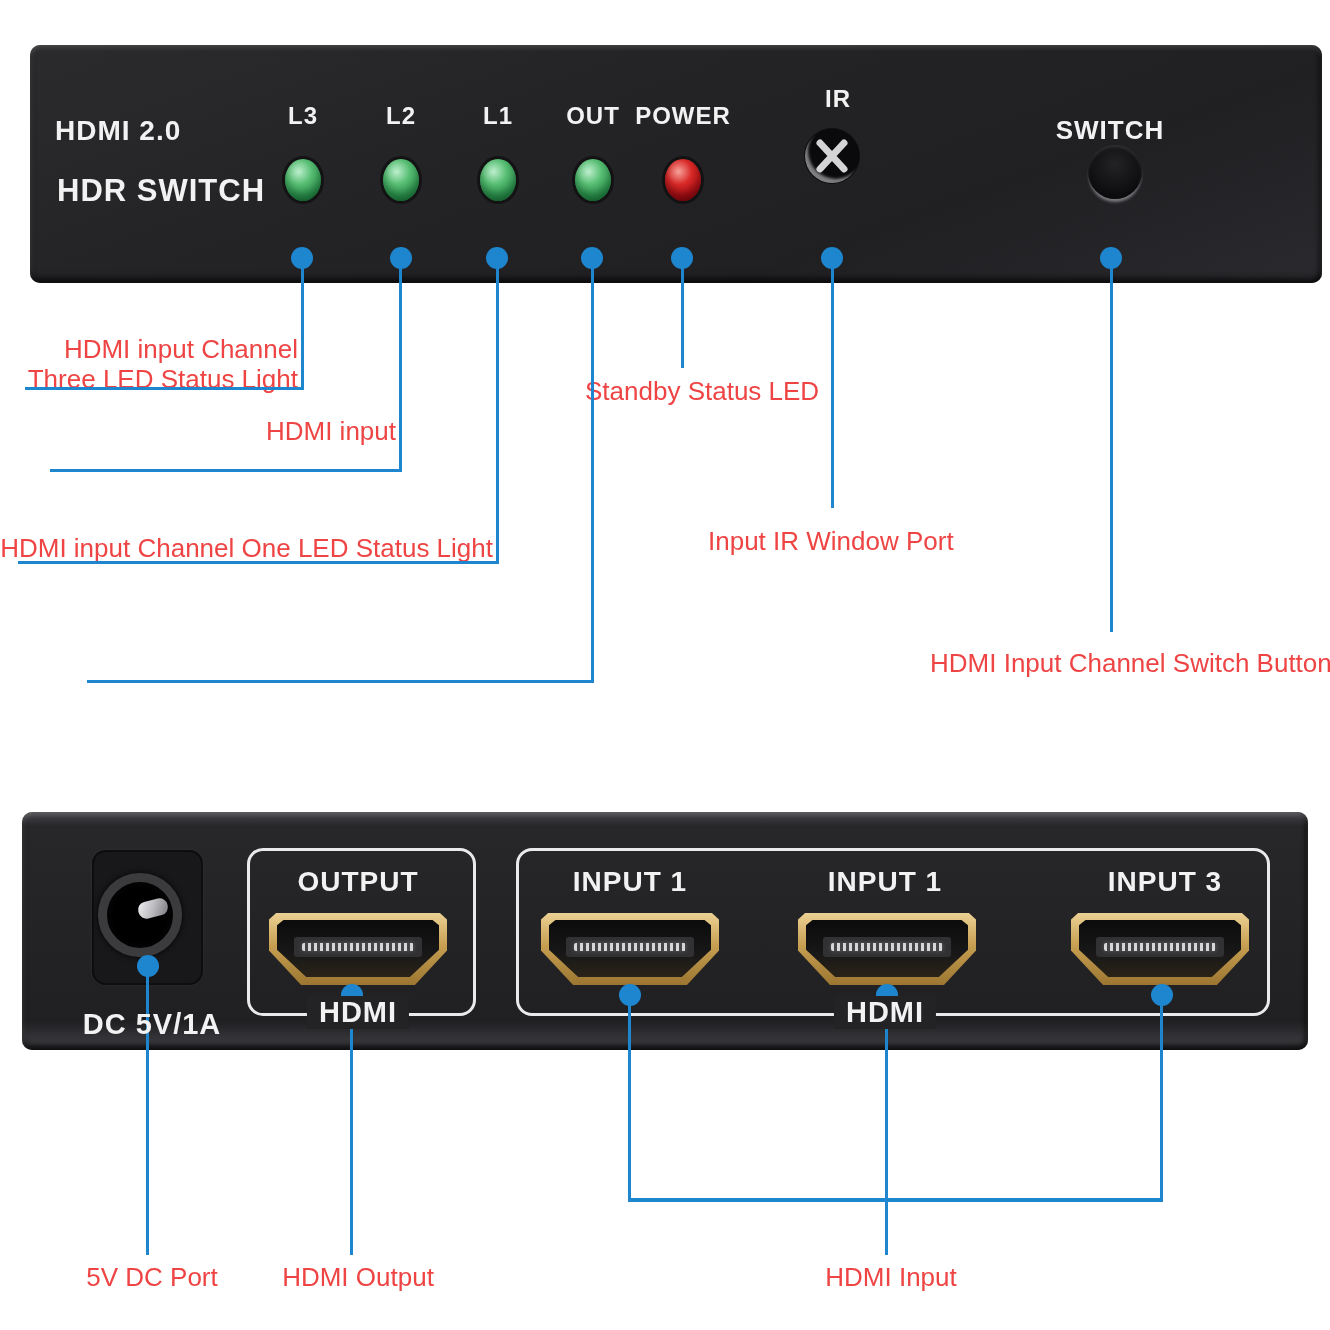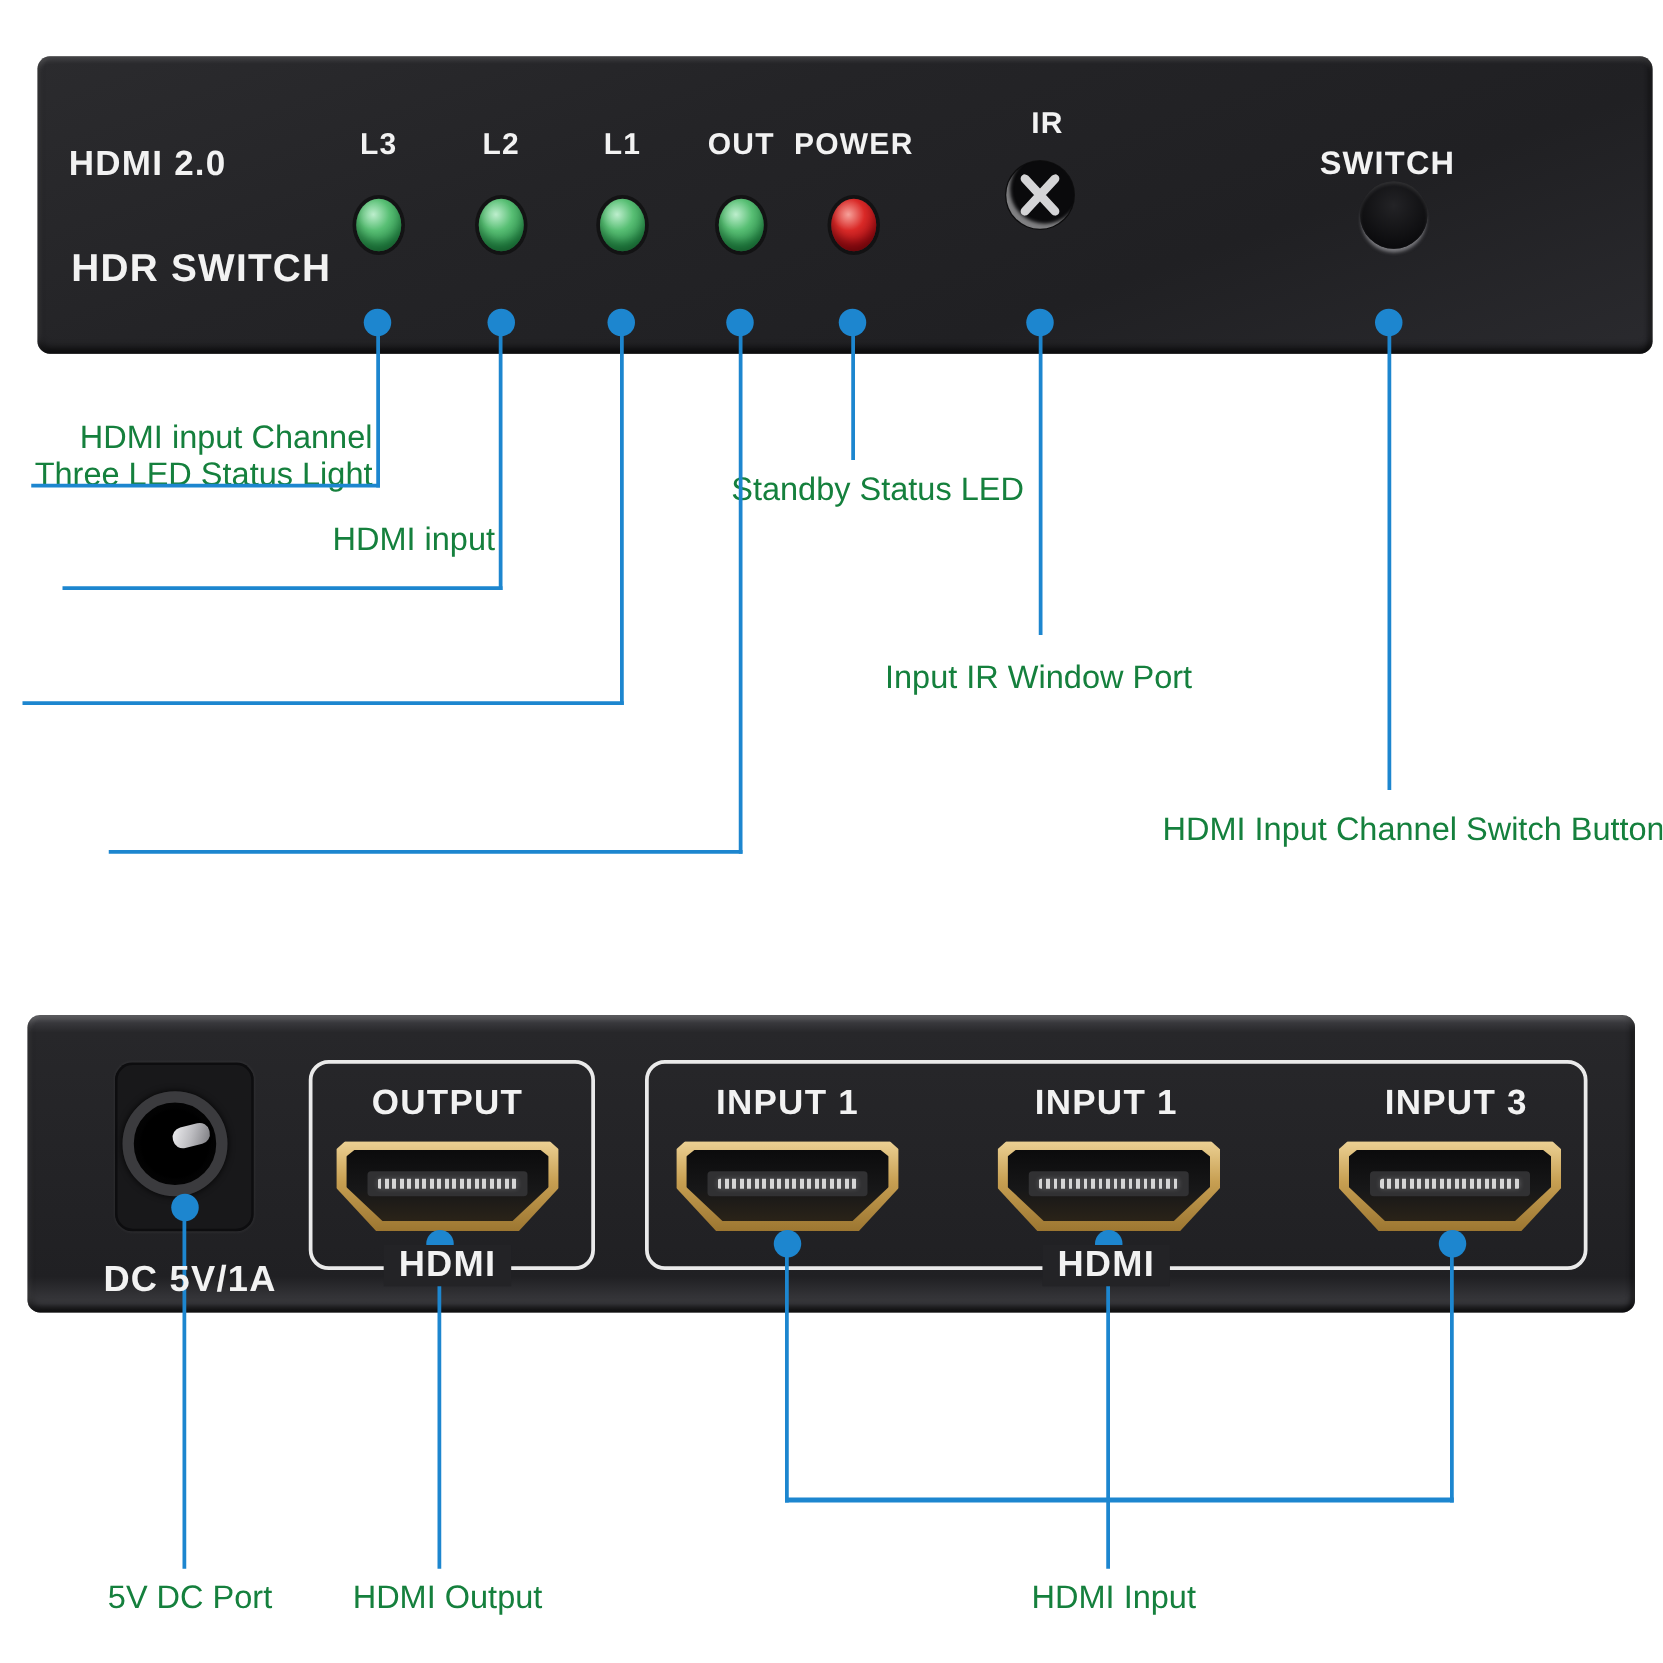--- a/index.html
+++ b/index.html
@@ -14,41 +14,41 @@
     box-shadow:inset 0 3px 4px rgba(255,255,255,.14),
                inset 0 -5px 6px rgba(0,0,0,.65),
                inset 3px 0 4px rgba(255,255,255,.06),
                inset -3px 0 4px rgba(0,0,0,.4);
   }
   .panel.front{left:30px;top:45px;width:1292px;height:238px;}
   .panel.back{left:22px;top:812px;width:1286px;height:238px;
     background:linear-gradient(180deg,#4e4e52 0px,#39393d 6px,#27272a 14px,#232326 55%,#202023 88%,#3a3a3e 97%,#2a2a2e 100%);}
   .devtext{position:absolute;color:#f2f2f2;font-weight:bold;white-space:nowrap;}
   .brand1{left:25px;top:70px;font-size:28px;letter-spacing:1px;}
-  .brand2{left:27px;top:128px;font-size:31px;letter-spacing:1px;margin-top:24px;}
+  .brand2{left:27px;top:128px;font-size:31px;letter-spacing:1px;}
   .ctr{transform:translateX(-50%);}
   .led-label{top:57px;font-size:24px;letter-spacing:1px;}
   .ir-label{top:40px;font-size:24px;letter-spacing:1px;}
   .switch-label{top:59px;font-size:26px;letter-spacing:1px;margin-top:11px;}
   .led{position:absolute;top:114px;width:36px;height:42px;border-radius:50%;}
   .led.green{background:radial-gradient(circle at 38% 30%,#bdeecd 0%,#58bf74 35%,#2f9150 70%,#1d6334 100%);
     box-shadow:0 0 0 3px rgba(8,8,8,.6),inset 0 -7px 8px rgba(0,60,20,.45);}
   .led.red{background:radial-gradient(circle at 38% 30%,#f6a19a 0%,#da2a28 35%,#a80f15 70%,#6e070b 100%);
     box-shadow:0 0 0 3px rgba(8,8,8,.6),inset 0 -7px 8px rgba(70,0,5,.5);}
   .ir-window{position:absolute;left:775px;top:84px;width:54px;height:54px;border-radius:50%;
     background:#0a0a0c;
     box-shadow:inset 4px -5px 3px -1px rgba(225,225,228,.55),0 0 0 1px rgba(0,0,0,.6);}
   .switch-btn{position:absolute;left:1058px;top:100px;width:54px;height:54px;border-radius:50%;
     background:radial-gradient(circle at 50% 36%,#232326 0%,#0b0b0d 75%);
     box-shadow:0 4px 3px -1px rgba(195,195,200,.55),inset 0 2px 3px rgba(255,255,255,.12);}
   
   .dot{position:absolute;width:22px;height:22px;border-radius:50%;background:#1d86cf;z-index:6;}
   .vline{position:absolute;width:3px;background:#1d86cf;z-index:5;}
   .hline{position:absolute;height:3px;background:#1d86cf;z-index:5;}
-  .callout{position:absolute;font-size:26px;line-height:30px;color:#15803d;white-space:nowrap;z-index:4;}
+  .callout{position:absolute;font-size:26px;line-height:30px;color:#ef4444;white-space:nowrap;z-index:4;}
   .callout.right{text-align:right;}
   
   .dc-recess{position:absolute;left:70px;top:38px;width:111px;height:135px;border-radius:14px;
     background:#18181a;box-shadow:inset 0 0 0 2px #0d0d0f,0 0 3px rgba(255,255,255,.07);}
   .dc-jack{position:absolute;left:76px;top:61px;width:66px;height:66px;border-radius:50%;
     border:9px solid #3b3b3e;background:radial-gradient(circle,#000 55%,#131315 100%);
     box-shadow:0 0 6px rgba(0,0,0,.9),inset 0 0 9px #000;}
   .dc-pin{position:absolute;left:116px;top:88px;width:30px;height:17px;border-radius:8px;
     background:linear-gradient(120deg,#f1f1f3 0%,#bcbcc0 50%,#77777c 100%);
     transform:rotate(-14deg);box-shadow:0 1px 2px rgba(0,0,0,.9);z-index:2;}
@@ -122,20 +122,21 @@
   <div class="vline" style="left:831px;top:258px;height:250px"></div>
   <div class="vline" style="left:1110px;top:258px;height:374px"></div>
 
   <div class="callout right" style="right:1032px;top:334px">
     <div>HDMI input Channel</div>
     <div>Three LED Status Light</div>
   </div>
   <div class="callout right" style="right:934px;top:416px">
     <div>HDMI input</div>
   </div>
+  <div class="callout right" style="right:837px;top:533px">HDMI input Channel One LED Status Light</div>
   <div class="callout" style="left:585px;top:376px">Standby Status LED</div>
   <div class="callout" style="left:708px;top:526px">Input IR Window Port</div>
   <div class="callout" style="left:930px;top:648px">HDMI Input Channel Switch Button</div>
 
   <div class="panel back">
     <div class="dc-recess"></div>
     <div class="dc-jack"></div>
     <div class="dc-pin"></div>
     <div class="devtext ctr dc-label" style="left:130px">DC 5V/1A</div>
 

